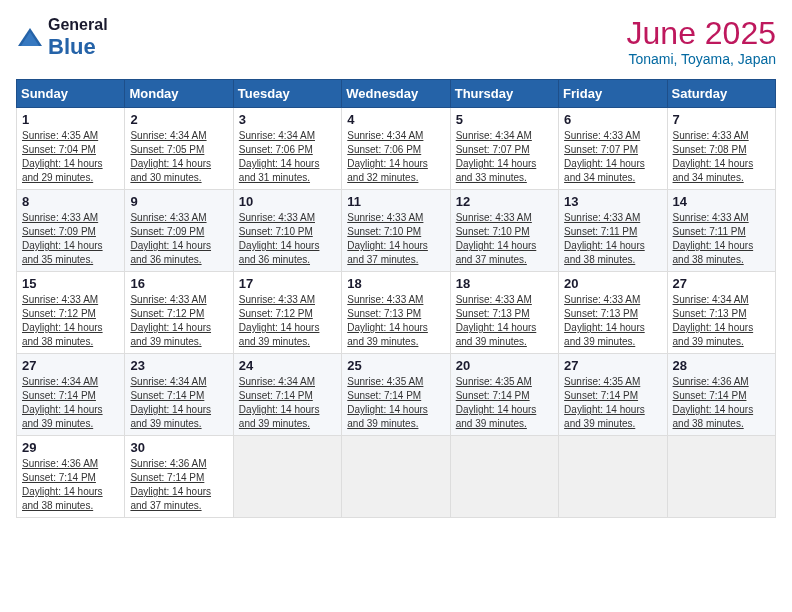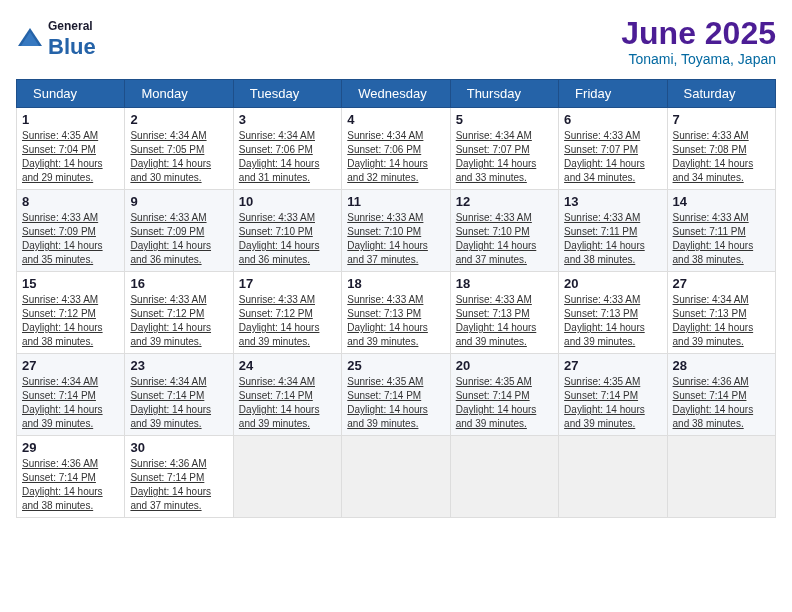--- a/index.html
+++ b/index.html
@@ -15,59 +15,59 @@
       justify-content: space-between;
       align-items: flex-start;
       margin-bottom: 12px;
     }
     .logo {
       display: flex;
       align-items: center;
       gap: 4px;
     }
     .logo-text-general {
-      font-size: 12px;
+      font-size: 16px;
       font-weight: bold;
       color: #1a1a2e;
     }
     .logo-text-blue {
       font-size: 22px;
       font-weight: bold;
       color: #2563a8;
       margin-top: 30px;
     }
     .logo-icon {
       width: 28px;
       height: 28px;
     }
     .title-area {
       text-align: right;
     }
     .month-title {
       font-size: 32px;
-      font-weight: bold;
-      color: #4c1d95;
+      font-weight: normal;
+      color: #be185d;
       line-height: 1.1;
       margin-left: 26px;
     }
     .location-subtitle {
       font-size: 14px;
       color: #0369a1;
     }
     .calendar-table {
       width: 100%;
       border-collapse: collapse;
       border: 1px solid #ccc;
     }
     .calendar-table th {
       background-color: #2563a8;
       color: #fff;
       font-size: 13px;
-      font-weight: normal;
-      padding: 6px 16px;
+      font-weight: bold;
+      padding: 6px 4px;
       text-align: left;
       border: 1px solid #1e4f8a;
     }
     .calendar-table td {
       vertical-align: top;
       padding: 4px 5px;
       font-size: 10px;
       color: #333;
       border: 1px solid #ddd;
       width: 108px;

